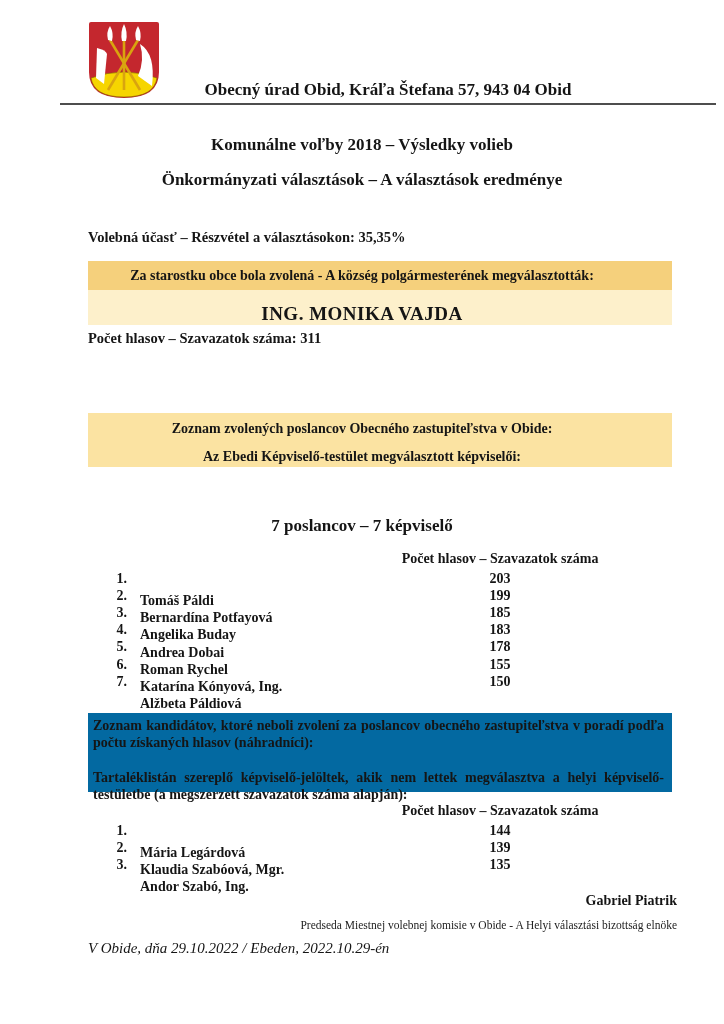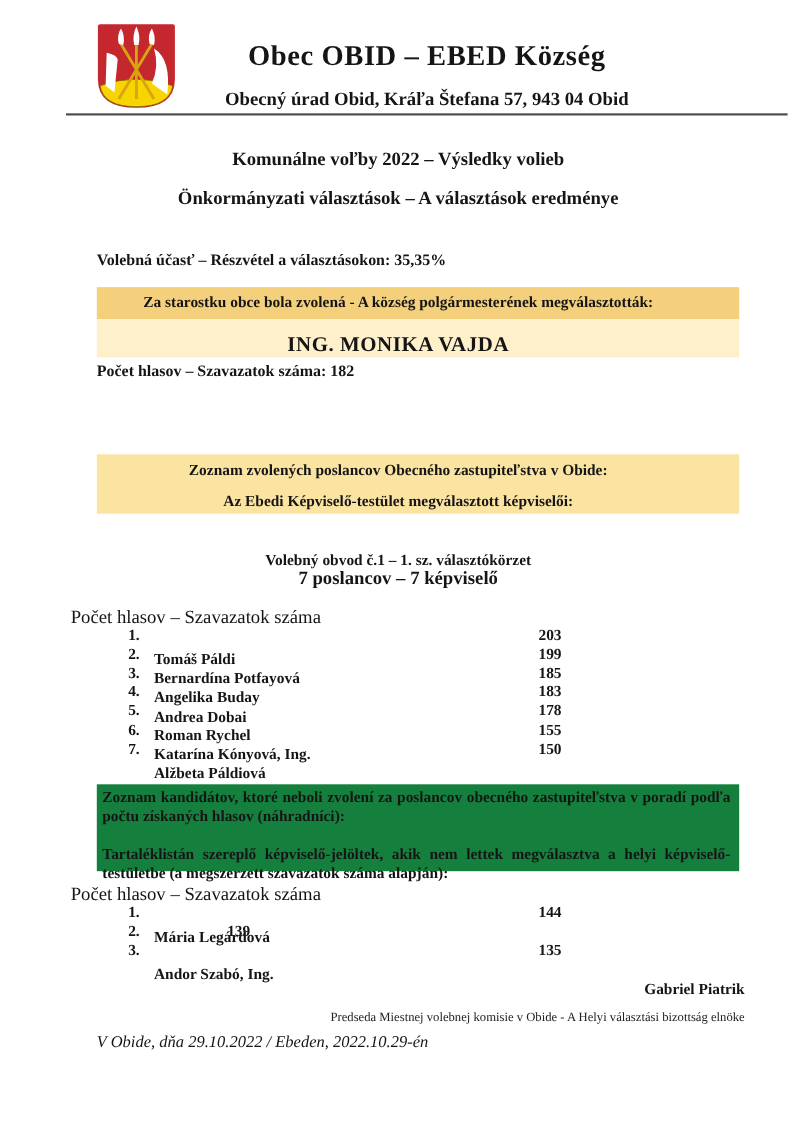--- a/index.html
+++ b/index.html
@@ -34,21 +34,21 @@
   .council-banner{top:413px;height:54px;box-sizing:border-box;padding-top:7px;}
   .council-banner div{width:548px;text-align:center;font-size:14px;font-weight:bold;line-height:17px;}
   .council-banner .l2{margin-top:11px;}
 
   .district1{top:503px;font-size:14px;}
   .district2{top:516px;font-size:17px;}
 
   .vtable{left:88px;width:548px;}
   .vtable1{top:551px;}
   .vtable2{top:803px;}
-  .vheader{display:flex;height:19px;font-size:17px;font-weight:normal;}
+  .vheader{display:flex;justify-content:flex-end;height:19px;font-size:14px;font-weight:bold;}
   .vheader span{width:180px;margin-right:46px;text-align:center;white-space:nowrap;display:flex;justify-content:center;}
   .vrow{display:flex;align-items:center;height:17.2px;font-size:14px;font-weight:bold;}
   .vnum{width:39px;text-align:right;flex:none;}
   .vname{flex:1;margin-left:13px;white-space:nowrap;margin-top:45px;}
   .vvotes{width:180px;margin-right:46px;text-align:center;flex:none;}
 
   .subs-banner{top:713px;height:79px;box-sizing:border-box;padding:5px 8px 0 5px;}
   .subs-banner p{margin:0;font-size:14px;font-weight:bold;line-height:16.5px;text-align:justify;}
   .subs-banner p.p2{margin-top:19px;}
 
@@ -67,45 +67,43 @@
     <path d="M9 28 Q18 30 19 34 L16 64 L8 58 Z" fill="#ffffff"></path>
     <path d="M52 24 Q68 34 64 66 L50 56 Q57 40 52 24 Z" fill="#ffffff"></path>
     <line x1="36" y1="20" x2="36" y2="70" stroke="#d9a40f" stroke-width="2.6"></line>
     <line x1="22" y1="20" x2="52" y2="70" stroke="#d9a40f" stroke-width="2.6"></line>
     <line x1="50" y1="20" x2="20" y2="70" stroke="#d9a40f" stroke-width="2.6"></line>
     <path d="M36 4 Q40 12 38 21 L34 21 Q32 12 36 4 Z" fill="#ffffff"></path>
     <path d="M22 6 Q26 13 24 21 L20 20 Q18 12 22 6 Z" fill="#ffffff"></path>
     <path d="M50 6 Q54 13 52 21 L48 20 Q46 12 50 6 Z" fill="#ffffff"></path>
   </svg>
 
-  <div class="abs doc-title">Obec OBID – EBED Község</div>
   <div class="abs doc-address">Obecný úrad Obid, Kráľa Štefana 57, 943 04 Obid</div>
   <div class="abs rule"></div>
 
-  <div class="abs col center b t1">Komunálne voľby 2022 – Výsledky volieb</div>
+  <div class="abs col center b t1">Komunálne voľby 2018 – Výsledky volieb</div>
   <div class="abs col center b t2">Önkormányzati választások – A választások eredménye</div>
 
   <div class="abs col b turnout">Volebná účasť – Részvétel a választásokon: 35,35%</div>
 
   <div class="abs band-w mayor-block">
     <div class="mayor-banner" style="background-color: rgb(245, 208, 124);">
       <div class="inner">Za starostku obce bola zvolená - A község polgármesterének megválasztották:</div>
     </div>
     <div class="mayor-name" style="background-color: rgb(253, 240, 203);">
       <div class="inner">ING. MONIKA VAJDA</div>
     </div>
   </div>
-  <div class="abs col b votes311">Počet hlasov – Szavazatok száma: 182</div>
+  <div class="abs col b votes311">Počet hlasov – Szavazatok száma: 311</div>
 
   <div class="abs band-w council-banner" style="background-color: rgb(251, 227, 162);">
     <div class="l1">Zoznam zvolených poslancov Obecného zastupiteľstva v Obide:</div>
     <div class="l2">Az Ebedi Képviselő-testület megválasztott képviselői:</div>
   </div>
 
-  <div class="abs col center b district1">Volebný obvod č.1 – 1. sz. választókörzet</div>
   <div class="abs col center b district2">7 poslancov – 7 képviselő</div>
 
   <div class="abs vtable vtable1">
     <div class="vheader">
       <span>Počet hlasov – Szavazatok száma</span>
     </div>
     <div>
 
         <div class="vrow">
           <span class="vnum">1.</span>
@@ -144,39 +142,40 @@
         </div>
 
         <div class="vrow">
           <span class="vnum">7.</span>
           <span class="vname">Alžbeta Páldiová</span>
           <span class="vvotes">150</span>
         </div>
       </div>
   </div>
 
-  <div class="abs band-w subs-banner" style="background-color: #15803d;">
+  <div class="abs band-w subs-banner" style="background-color: #0369a1;">
     <p class="p1">Zoznam kandidátov, ktoré neboli zvolení za poslancov obecného zastupiteľstva v poradí podľa počtu získaných hlasov (náhradníci):</p>
     <p class="p2">Tartaléklistán szereplő képviselő-jelöltek, akik nem lettek megválasztva a helyi képviselő-testületbe (a megszerzett szavazatok száma alapján):</p>
   </div>
 
   <div class="abs vtable vtable2">
     <div class="vheader">
       <span>Počet hlasov – Szavazatok száma</span>
     </div>
     <div>
 
         <div class="vrow">
           <span class="vnum">1.</span>
           <span class="vname">Mária Legárdová</span>
           <span class="vvotes">144</span>
         </div>
 
         <div class="vrow">
           <span class="vnum">2.</span>
+          <span class="vname">Klaudia Szabóová, Mgr.</span>
           <span class="vvotes">139</span>
         </div>
 
         <div class="vrow">
           <span class="vnum">3.</span>
           <span class="vname">Andor Szabó, Ing.</span>
           <span class="vvotes">135</span>
         </div>
       </div>
   </div>

